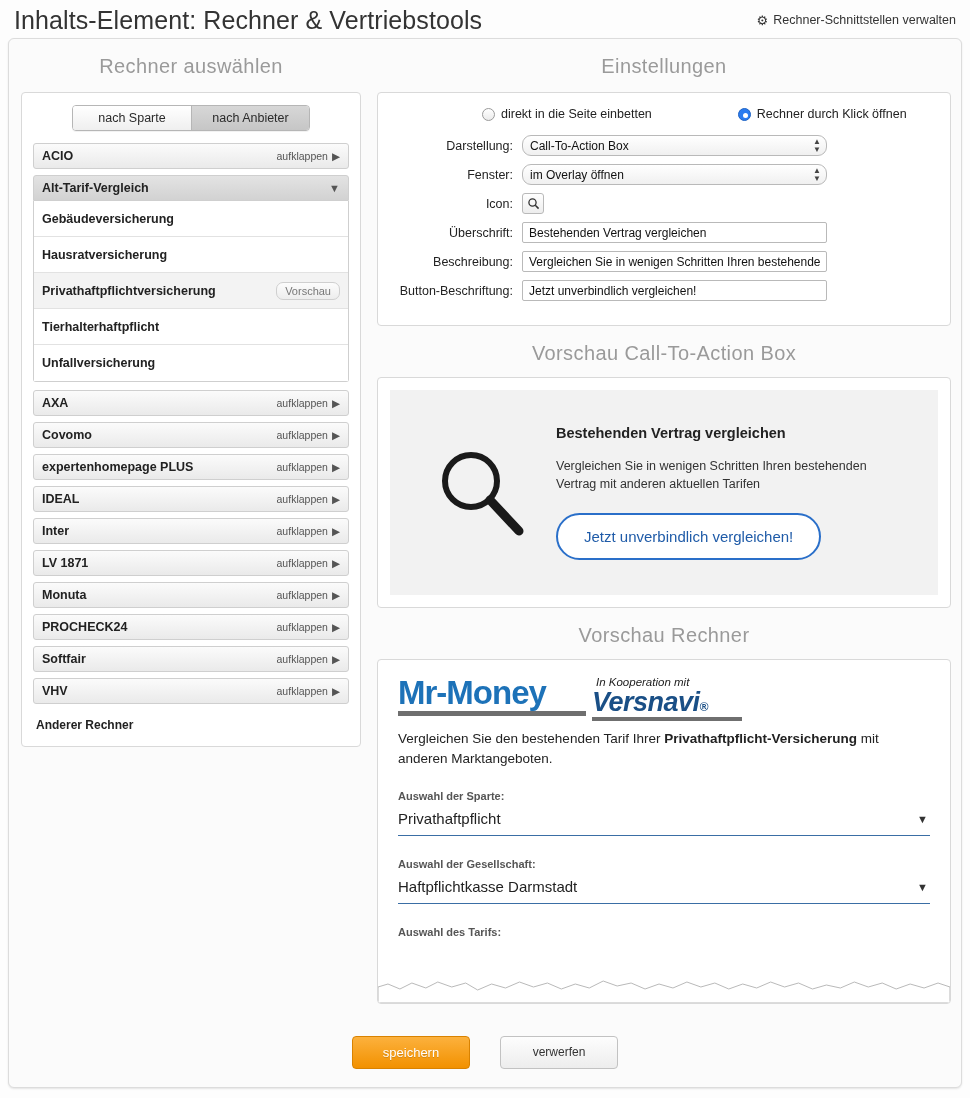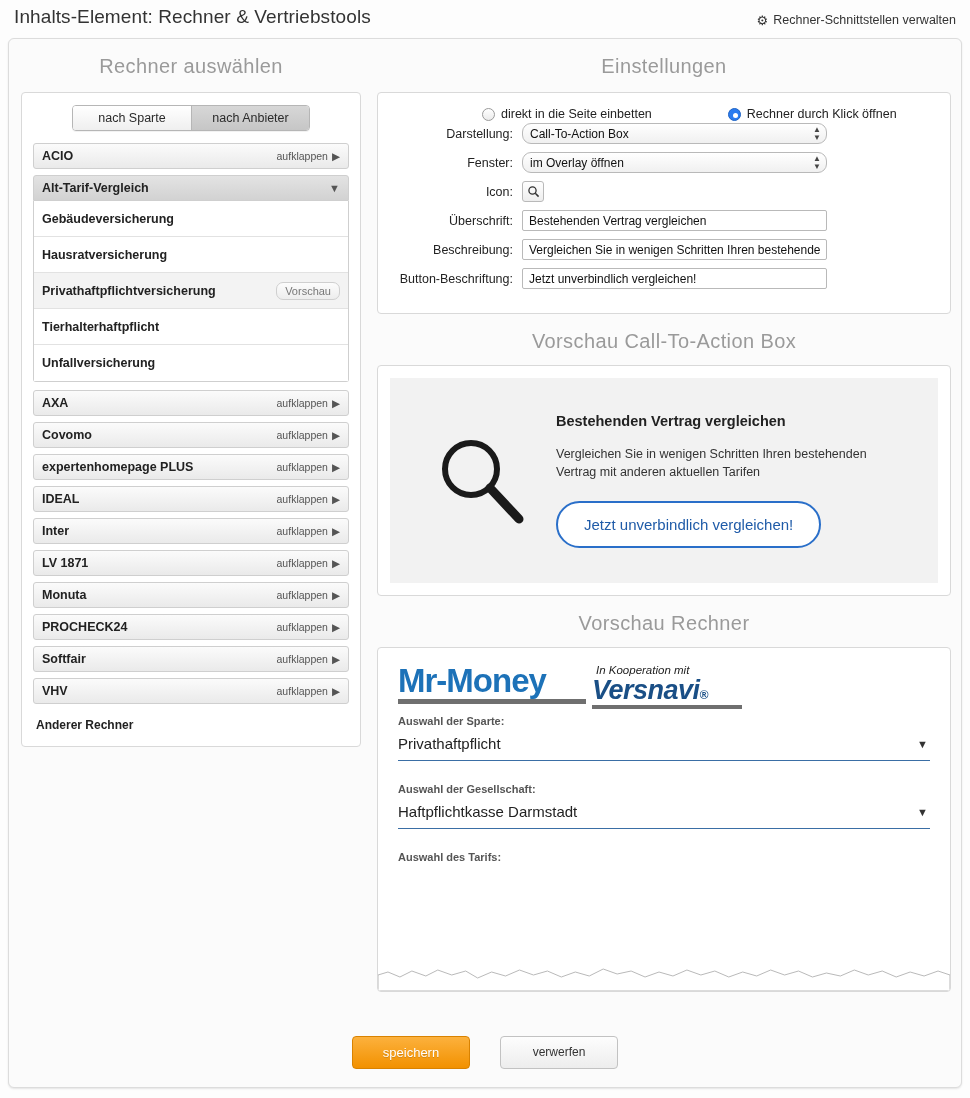--- a/index.html
+++ b/index.html
@@ -20,21 +20,21 @@
     background: #fdfdfd;
   }
 
   
   .titlebar {
     position: relative;
     height: 38px;
     padding: 6px 14px 0 14px;
   }
   .app-title {
-    font-size: 19px;
+    font-size: 25px;
     color: #333;
     font-weight: 400;
     letter-spacing: .1px;
   }
   .manage-link {
     position: absolute;
     right: 14px;
     top: 13px;
     font-size: 12.5px;
     color: #333;
@@ -198,23 +198,23 @@
     border: 1px solid #d9d9d9;
     background: #fff;
     border-radius: 4px;
     margin-top: 14px;
     padding: 14px 16px 16px 16px;
   }
 
   .radio-row {
     display: flex;
     align-items: center;
-    gap: 10px;
+    gap: 20px;
     font-size: 12.5px;
-    margin-bottom: 2px;
+    margin-bottom: 14px;
     padding-left: 88px;
   }
   .radio-opt {
     display: flex;
     align-items: center;
     gap: 6px;
     cursor: pointer;
   }
   .radio-opt + .radio-opt { margin-left: 66px; }
   .radio {
@@ -685,20 +685,21 @@
             <div class="mrmoney">Mr-Money</div>
             <div class="mm-underline"></div>
           </div>
           <div>
             <div class="coop">In Kooperation mit</div>
             <div class="versnavi"><span>Versnavi</span><span class="reg">®</span></div>
             <div class="vn-underline"></div>
           </div>
         </div>
 
+        <div class="calc-intro"><span>Vergleichen Sie den bestehenden Tarif Ihrer </span><b>Privathaftpflicht-Versicherung</b><span> mit anderen Marktangeboten.</span></div>
 
         <div class="calc-field">
           <div class="calc-field-label">Auswahl der Sparte:</div>
           <div class="calc-select">
             <span>Privathaftpflicht</span>
             <span class="caret">▼</span>
           </div>
         </div>
 
         <div class="calc-field">

